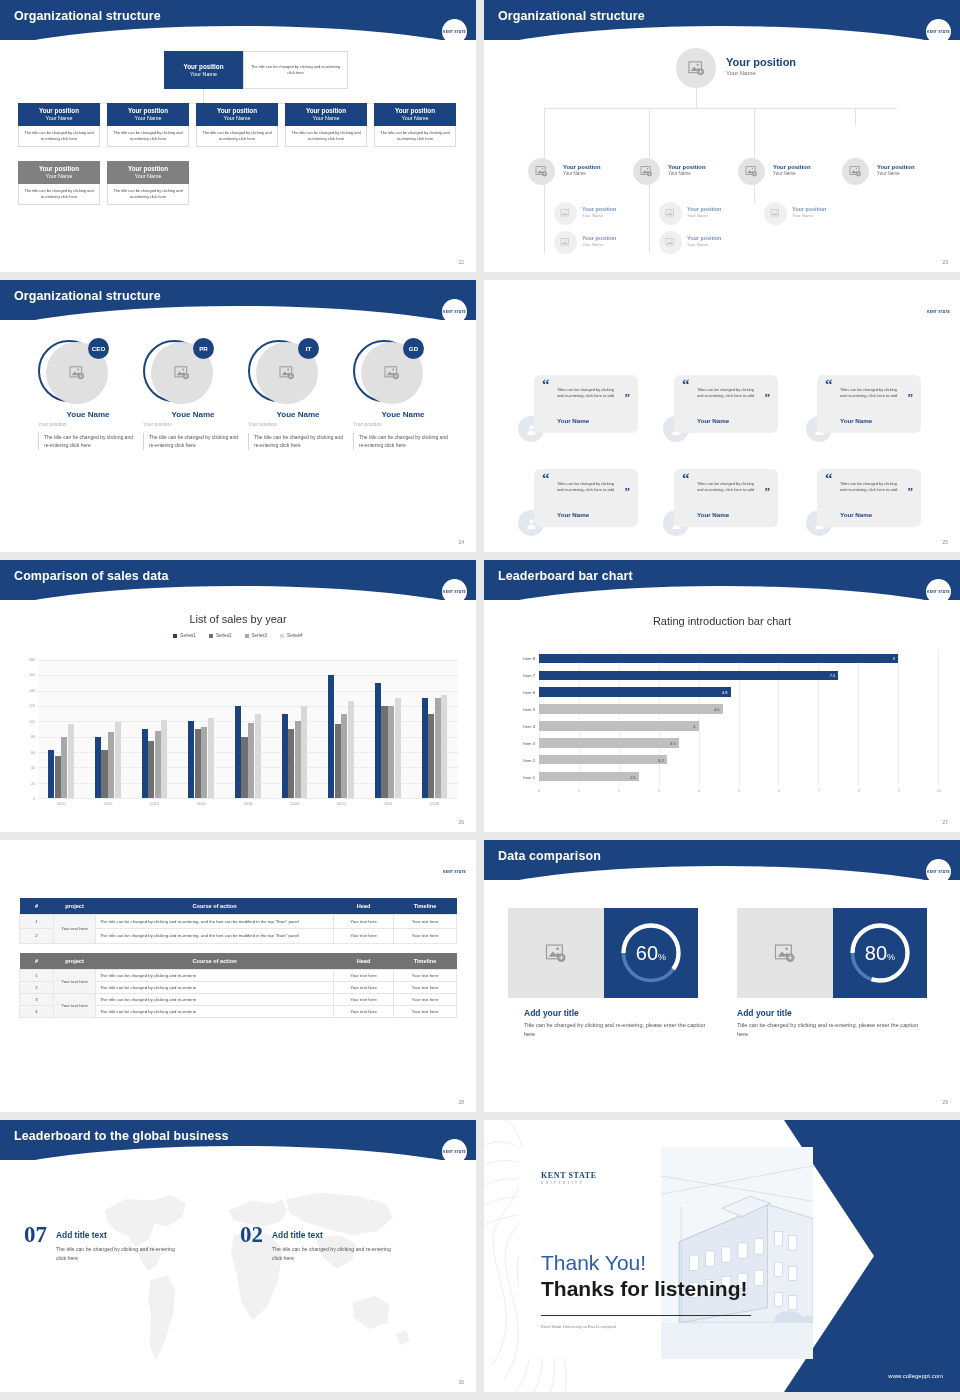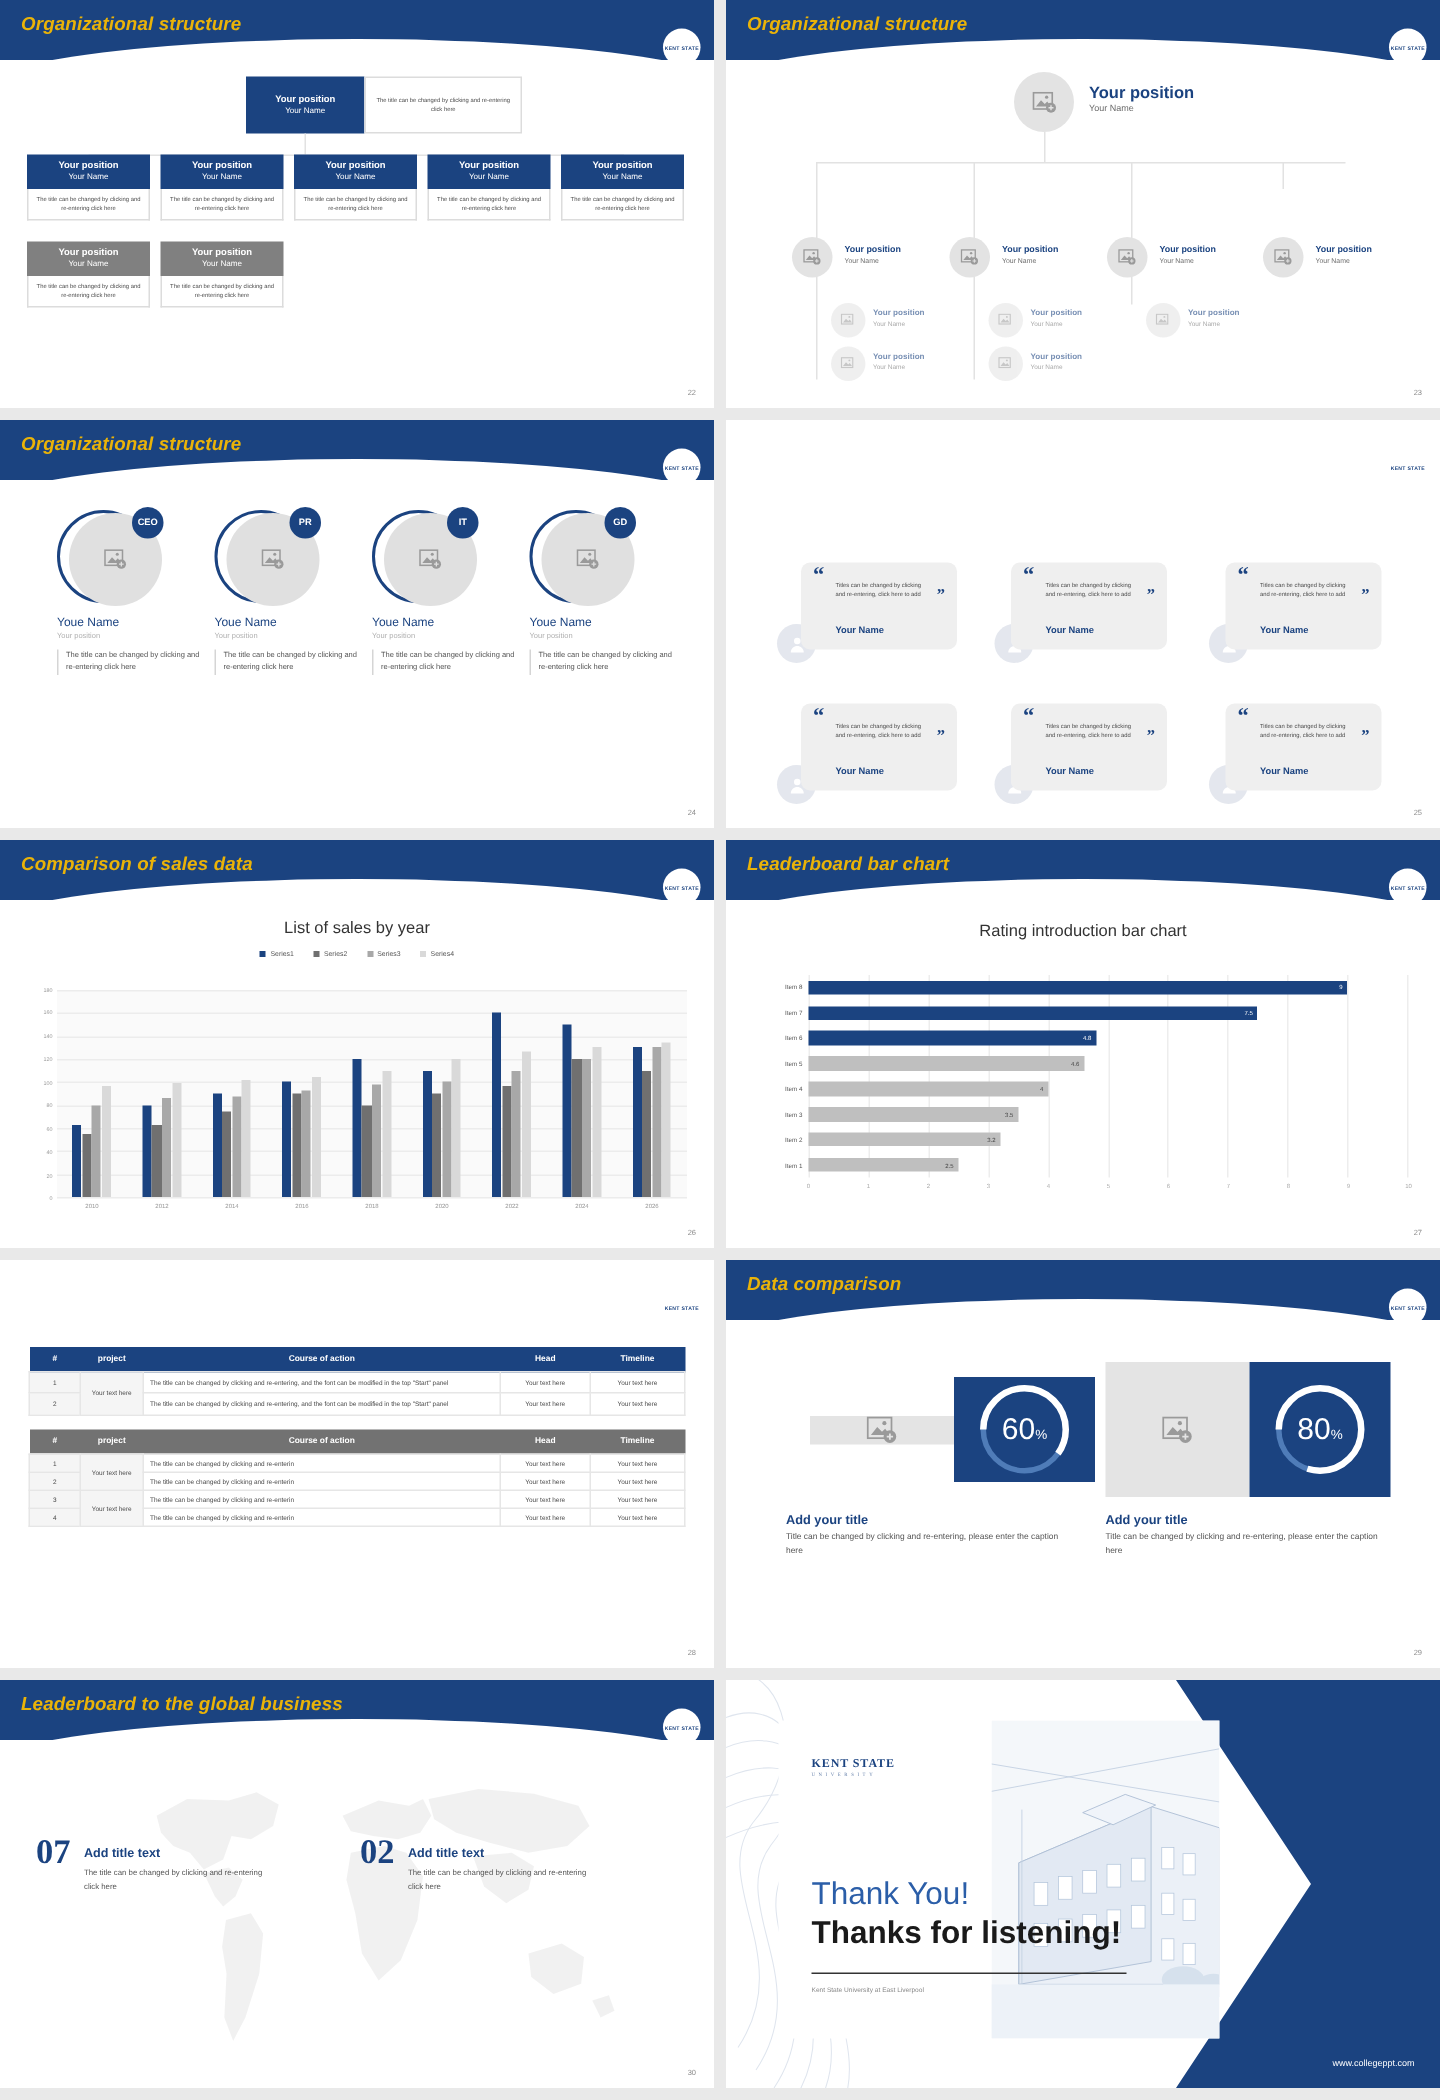--- a/index.html
+++ b/index.html
@@ -26,23 +26,22 @@
   .hdr {
     position: absolute; left: 0; top: 0; width: 100%; height: 40px;
     background: #1b4380; overflow: hidden;
   }
   .hdr .curve {
     position: absolute; left: -6%; top: 26px; width: 112%; height: 40px;
     background: #fff; border-radius: 50% 50% 0 0 / 100% 100% 0 0;
   }
   .hdr-title {
     position: absolute; left: 14px; top: 9px;
-    color: #eab308; font-size: 12.5px; font-weight: bold; letter-spacing: .1px;
+    color: #ffffff; font-size: 12.5px; font-weight: bold; letter-spacing: .1px;
     z-index: 3;
-    font-style: italic;
   }
   .badge {
     position: absolute; right: 9px; top: 19px; width: 25px; height: 25px;
     border-radius: 50%; background: #fff;
     display: flex; align-items: center; justify-content: center;
     z-index: 4;
   }
   .badge span {
     font-size: 3.4px; color: #1b4380; font-weight: bold; letter-spacing: .2px;
   }
@@ -88,21 +87,21 @@
     position: absolute; left: 8px; top: 2px; width: 62px; height: 62px;
     border-radius: 50%; background: #e0e0e0;
     display: flex; align-items: center; justify-content: center;
   }
   .tag {
     position: absolute; width: 21px; height: 21px; border-radius: 50%;
     background: #1b4380; color: #fff; font-size: 6.2px; font-weight: bold;
     display: flex; align-items: center; justify-content: center;
     left: 50px; top: -2px; z-index: 5;
   }
-  .tname { font-size: 8px; font-weight: normal; color: #1b4380; }
+  .tname { font-size: 8px; font-weight: bold; color: #1b4380; text-align: center; }
   .tpos { font-size: 5px; color: #b0b0b0; margin-top: 2px; }
   .tdesc {
     font-size: 5px; color: #555; line-height: 1.65;
     border-left: 1px solid #d5d5d5; padding-left: 5px; margin-top: 6px;
   }
 
   
   .qcard {
     position: absolute; background: #efefef; border-radius: 6px;
     width: 104px; height: 58px;
@@ -867,21 +866,21 @@
 
   <div class="slide">
     <div class="hdr">
       <div class="hdr-title">Data comparison</div>
       <div class="curve"></div>
     </div>
     <div class="badge">
         <span>KENT STATE</span>
       </div>
     <div class="body">
-      <div class="dcard" style="left:56px;top:28px;align-items:center;">
+      <div class="dcard" style="left:24px;top:28px;">
         <div class="dleft">
           <svg width="22" height="19" viewBox="0 0 20 18">
               <rect x="1" y="1" width="15" height="13" fill="none" stroke="#9a9a9a" stroke-width="1.1"></rect>
               <path d="M3 12l4-5 3 3 2-2 3 4z" fill="#9a9a9a"></path>
               <circle cx="11.5" cy="4.5" r="1.3" fill="#9a9a9a"></circle>
               <circle cx="15" cy="13" r="4" fill="#9a9a9a"></circle>
               <path d="M15 11v4M13 13h4" stroke="#e4e4e4" stroke-width="1.1"></path>
             </svg>
         </div>
         <div class="dright" style="position:relative;">

